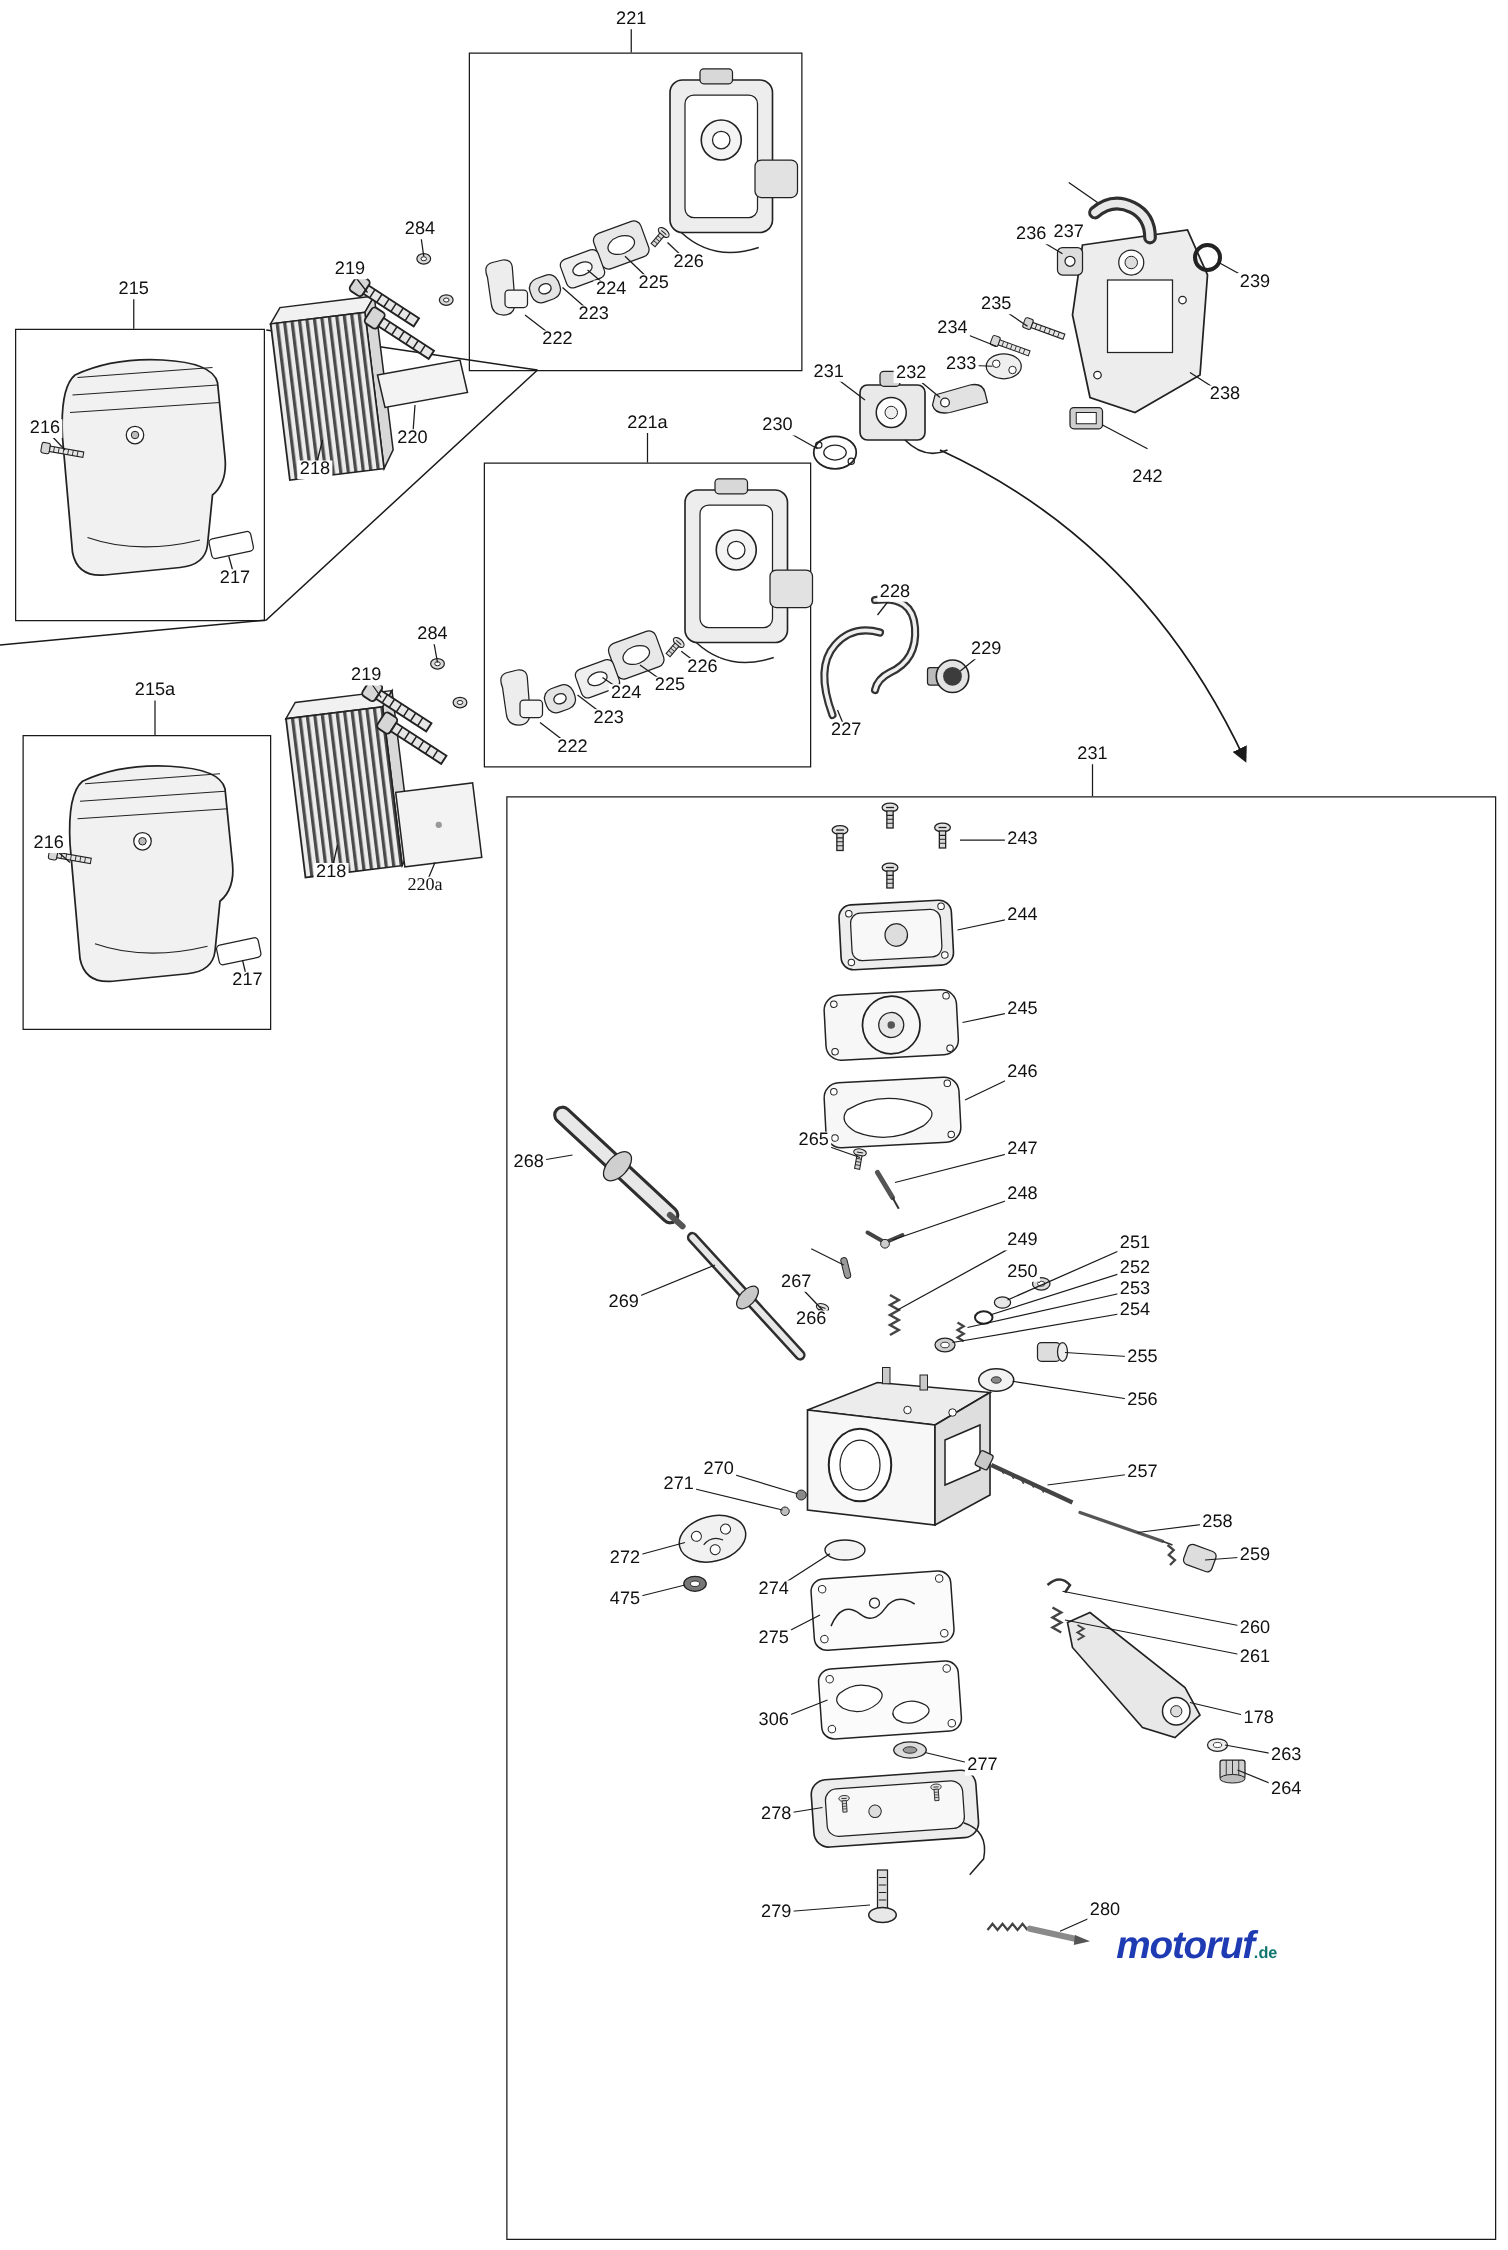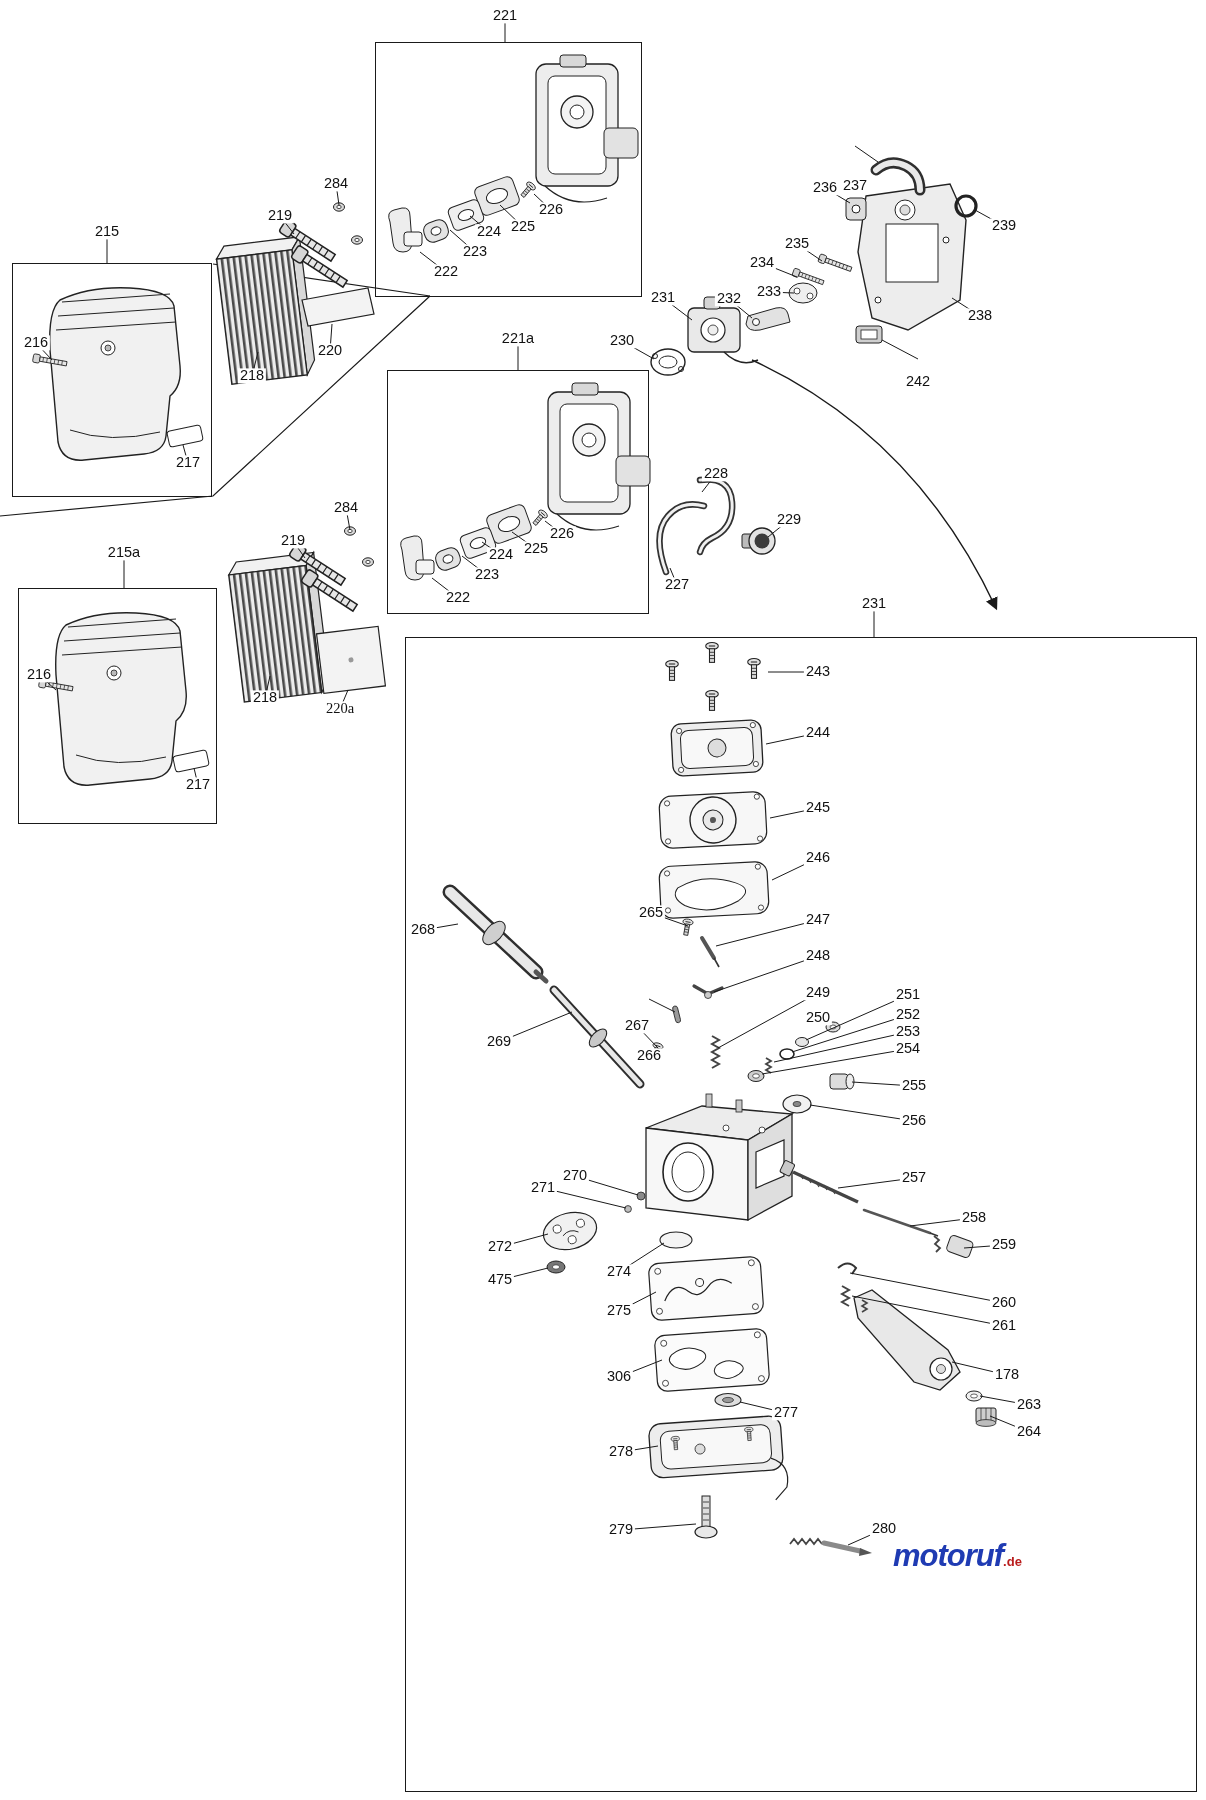--- a/index.html
+++ b/index.html
@@ -558,15 +558,15 @@
       <div class="part-label" style="left: 1007px; top: 1375px;">178</div>
       <div class="part-label" style="left: 1029px; top: 1405px;">263</div>
       <div class="part-label" style="left: 1029px; top: 1432px;">264</div>
       <div class="part-label" style="left: 786px; top: 1413px;">277</div>
       <div class="part-label" style="left: 621px; top: 1452px;">278</div>
       <div class="part-label" style="left: 621px; top: 1530px;">279</div>
       <div class="part-label" style="left: 884px; top: 1529px;">280</div>
     </div>
 
   <div class="watermark">
-    <span style="color: rgb(31, 59, 179);">motoruf</span><span class="tld" style="color: #b91c1c;">.de</span>
+    <span style="color: rgb(31, 59, 179);">motoruf</span><span class="tld" style="color: #0f766e;">.de</span>
   </div>
 </div>
 
 </body></html>

